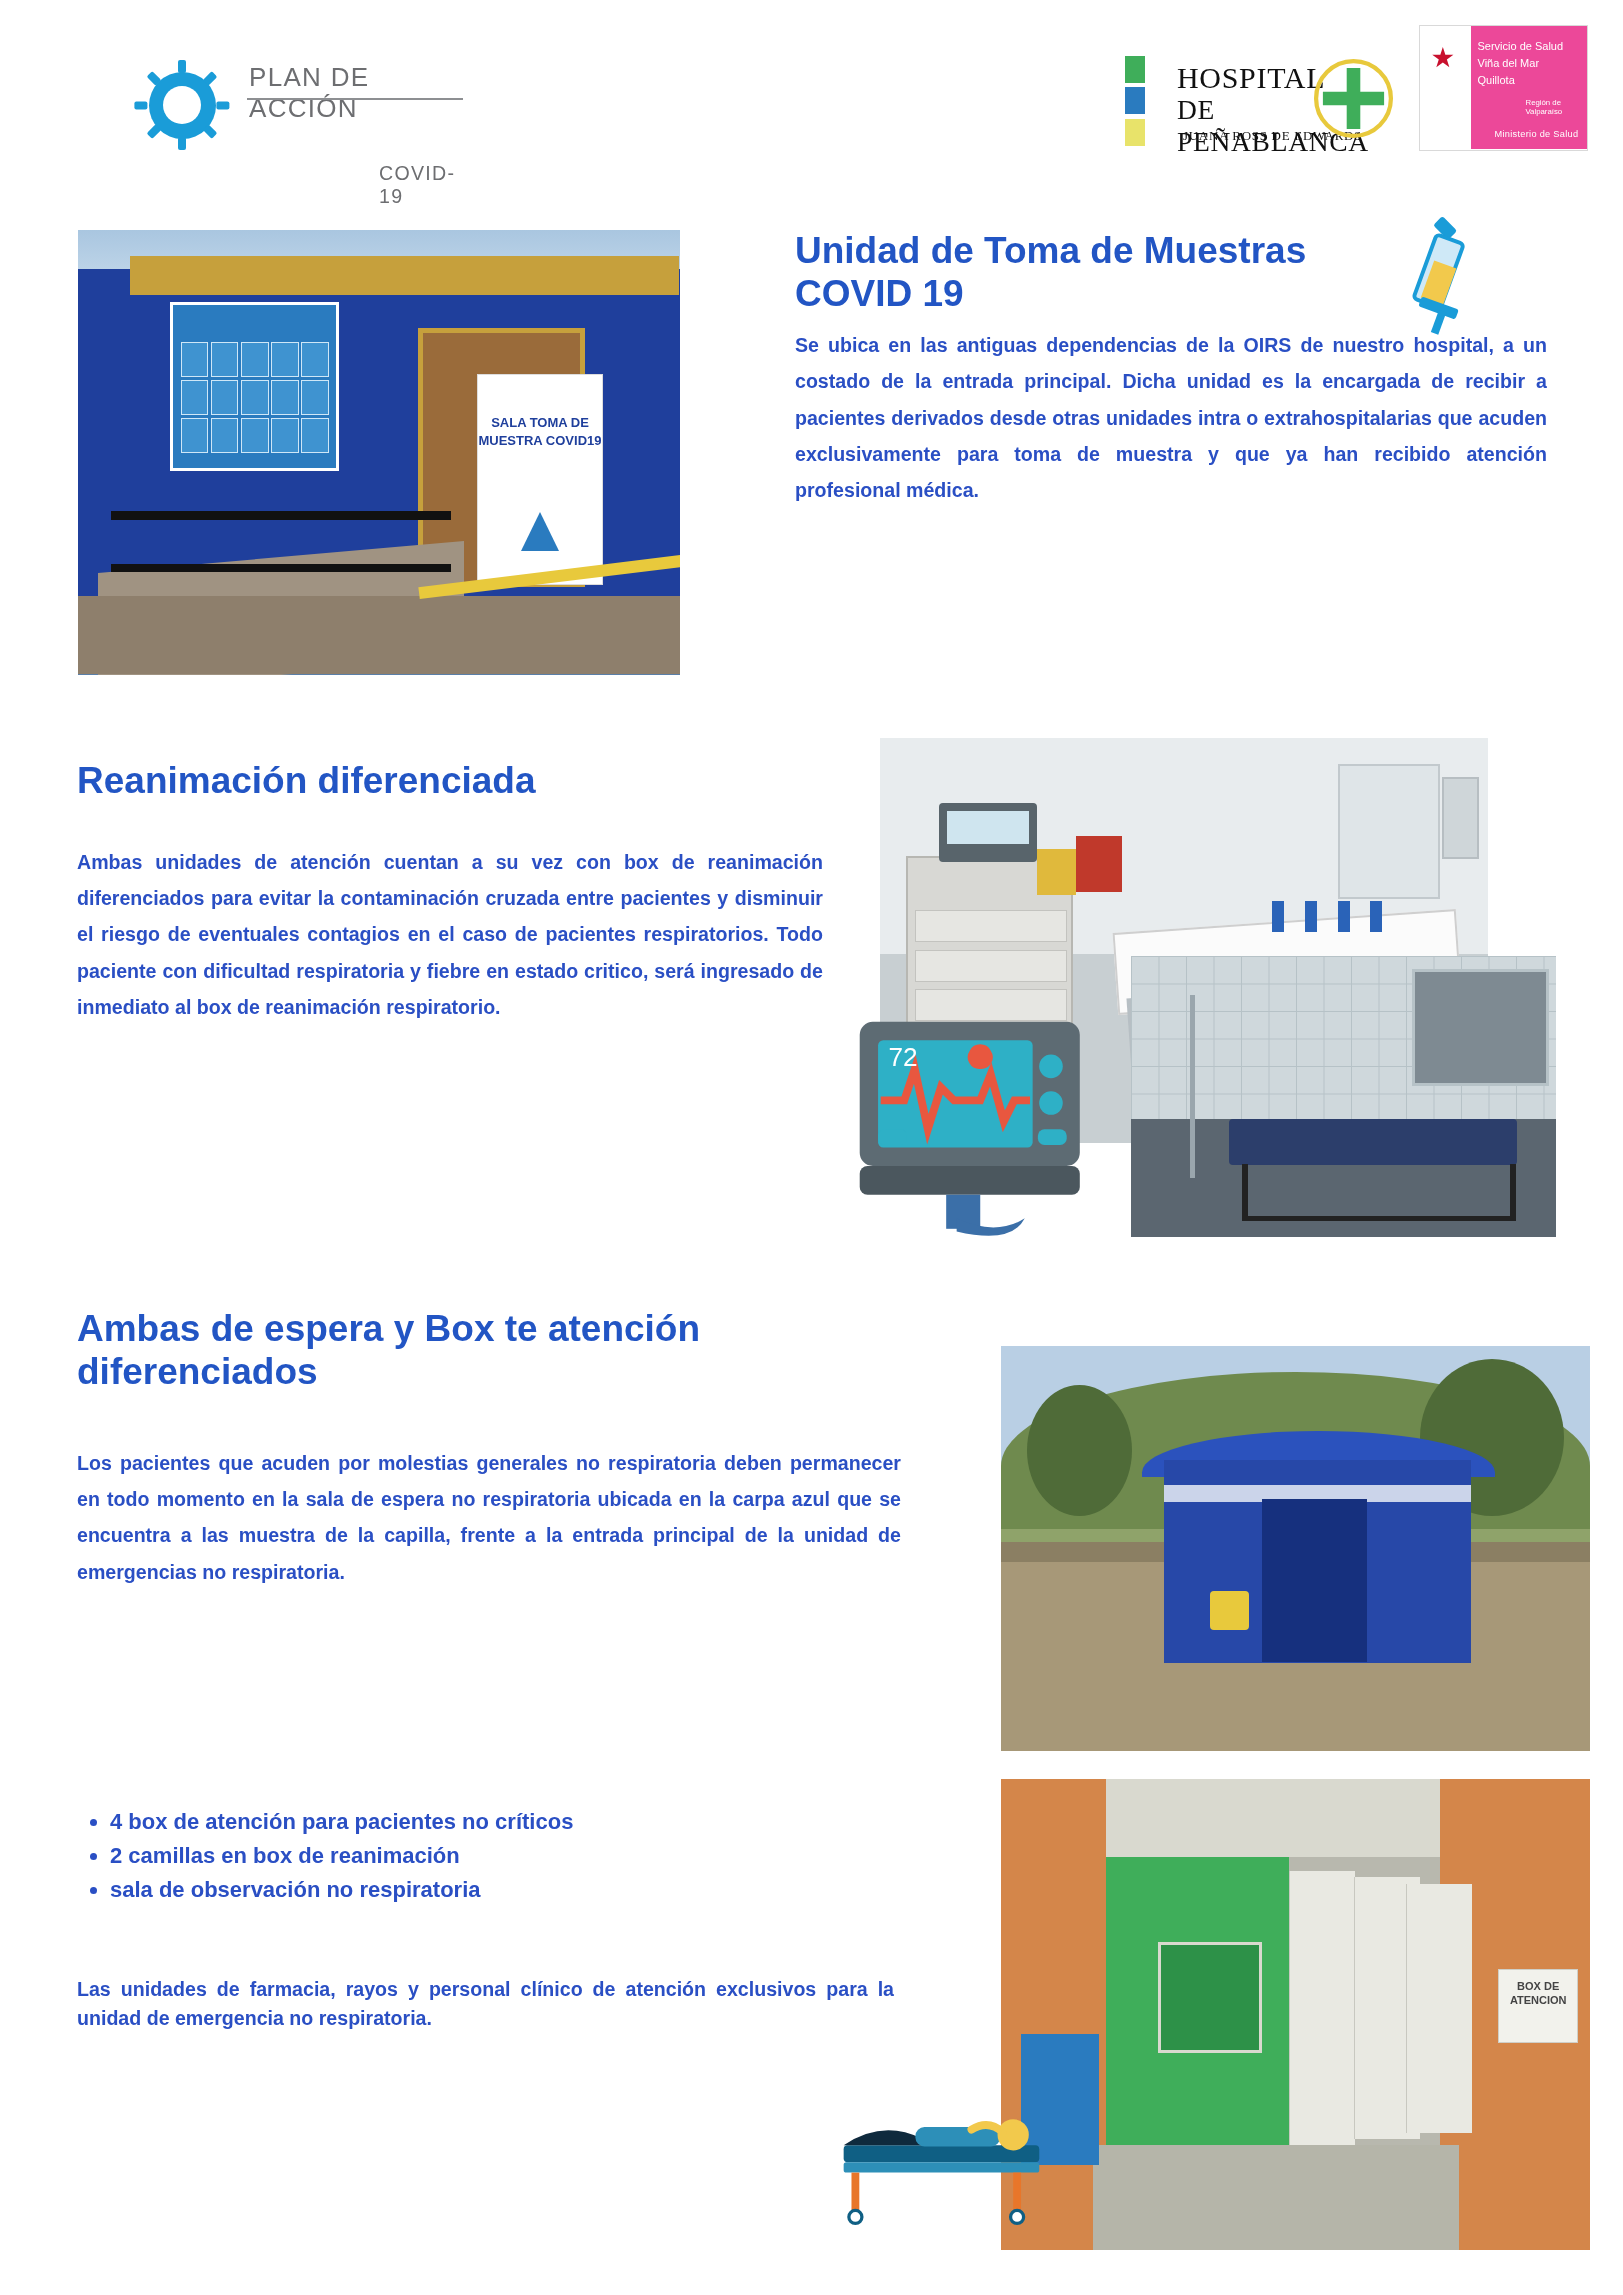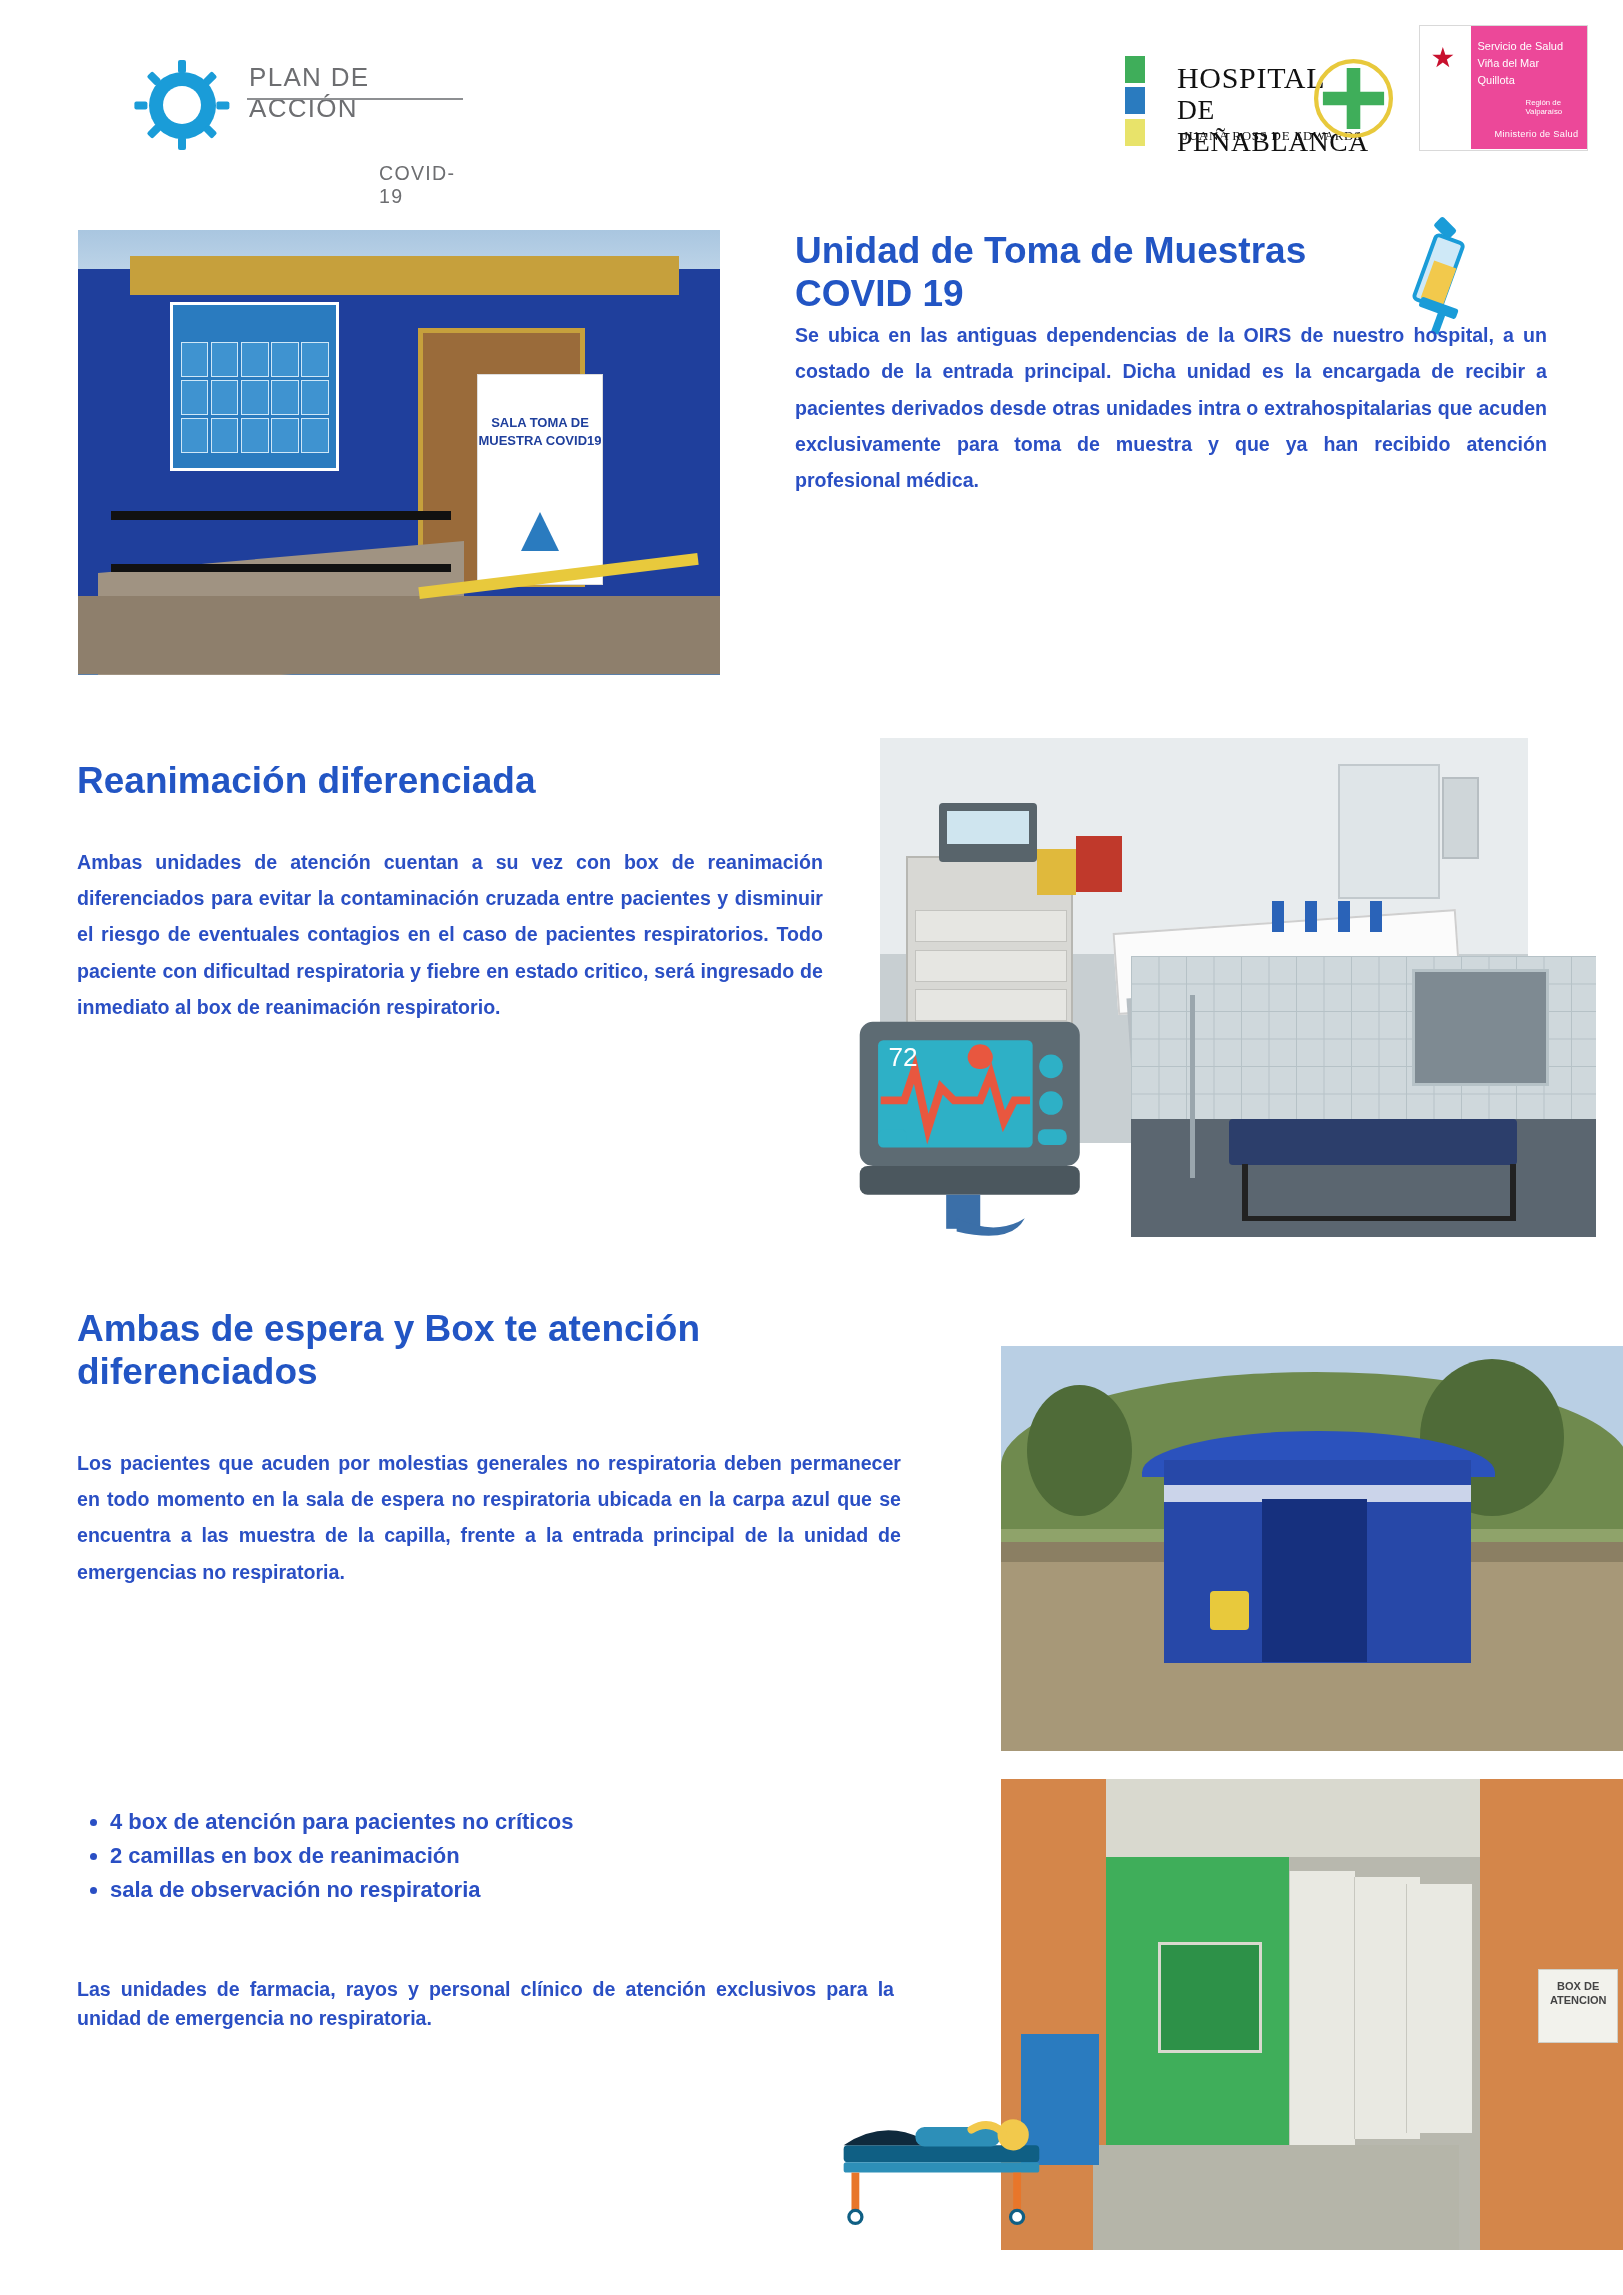--- a/index.html
+++ b/index.html
@@ -199,21 +199,21 @@
   }
   .body-text {
     font-size: 19.6px;
     font-weight: bold;
     line-height: 1.85;
     color: #2a4fc4;
     text-align: justify;
   }
 
   
-  .photo { position: absolute; overflow: hidden; padding-left: 40px; }
+  .photo { position: absolute; overflow: hidden; }
 
   
   #photo-toma { left: 78px; top: 230px; width: 602px; height: 445px; background:#5a7fa8; }
   .p1-sky { position:absolute; left:0; top:0; width:100%; height:78px; background:linear-gradient(#a9c6e0,#cfe0ee); }
   .p1-wall { position:absolute; left:0; top:39px; width:100%; height:405px; background:#1f3f9c; }
   .p1-roof { position:absolute; left:52px; top:26px; width:549px; height:39px; background:#c6a03c; }
   .p1-door { position:absolute; left:340px; top:98px; width:157px; height:249px; background:#9a6b3a; border:5.2px solid #c6a03c; }
   .p1-poster { position:absolute; left:92px; top:72px; width:163px; height:163px; background:#2a7bbf; border:3.9px solid #ffffff; }
   .p1-poster-grid { position:absolute; left:7.8px; top:37px; width:148px; height:111px; display:grid; grid-template-columns:repeat(5,1fr); grid-template-rows:repeat(3,1fr); gap:2.6px; }
   .p1-poster-grid div { background:#3f93d0; border:0.7px solid #cfe7f7; }
@@ -222,21 +222,21 @@
   .p1-arrow { position:absolute; left:43px; top:137px; width:0; height:0; border-left:19.6px solid transparent; border-right:19.6px solid transparent; border-bottom:39px solid #2a7bbf; }
   .p1-rail { position:absolute; left:33px; top:281px; width:340px; height:9.2px; background:#111111; }
   .p1-rail2 { position:absolute; left:33px; top:334px; width:340px; height:7.8px; background:#111111; }
   .p1-yellow { position:absolute; left:340px; top:340px; width:281px; height:11.8px; background:#e8c93c; transform:rotate(-7deg); }
   .p1-ground { position:absolute; left:0; top:366px; width:100%; height:78px; background:#8e7f6c; }
   .p1-ramp { position:absolute; left:19.6px; top:327px; width:366px; height:118px; background:#a09382; transform:skewY(-5deg); }
 
   
   #sec1 { position:absolute; left:795px; top:230px; width:752px; }
   #sec1 .h1 { width: 628px; }
-  #sec1 .body-text { margin-top: 2px; }
+  #sec1 .body-text { margin-top: 12px; }
   .syringe { position:absolute; left:1400px; top:211px; width:85px; height:131px; }
 
   
   #sec2-title { position:absolute; left:77px; top:760px; }
   #sec2-text { position:absolute; left:77px; top:844px; width:746px; }
   #photo-rea1 { left:880px; top:738px; width:608px; height:405px; background:#cfd6d9; }
   .r-wall { position:absolute; left:0; top:0; width:100%; height:216px; background:#e8ecee; }
   .r-floor { position:absolute; left:0; top:216px; width:100%; height:190px; background:#c8cfd2; }
   .r-cart { position:absolute; left:26px; top:118px; width:163px; height:216px; background:#d8d8d4; border:2px solid #b7b7b2; }
   .r-cart-drawer { position:absolute; left:6.5px; width:150px; height:30px; background:#e6e6e2; border:1.3px solid #c3c3bf; }

